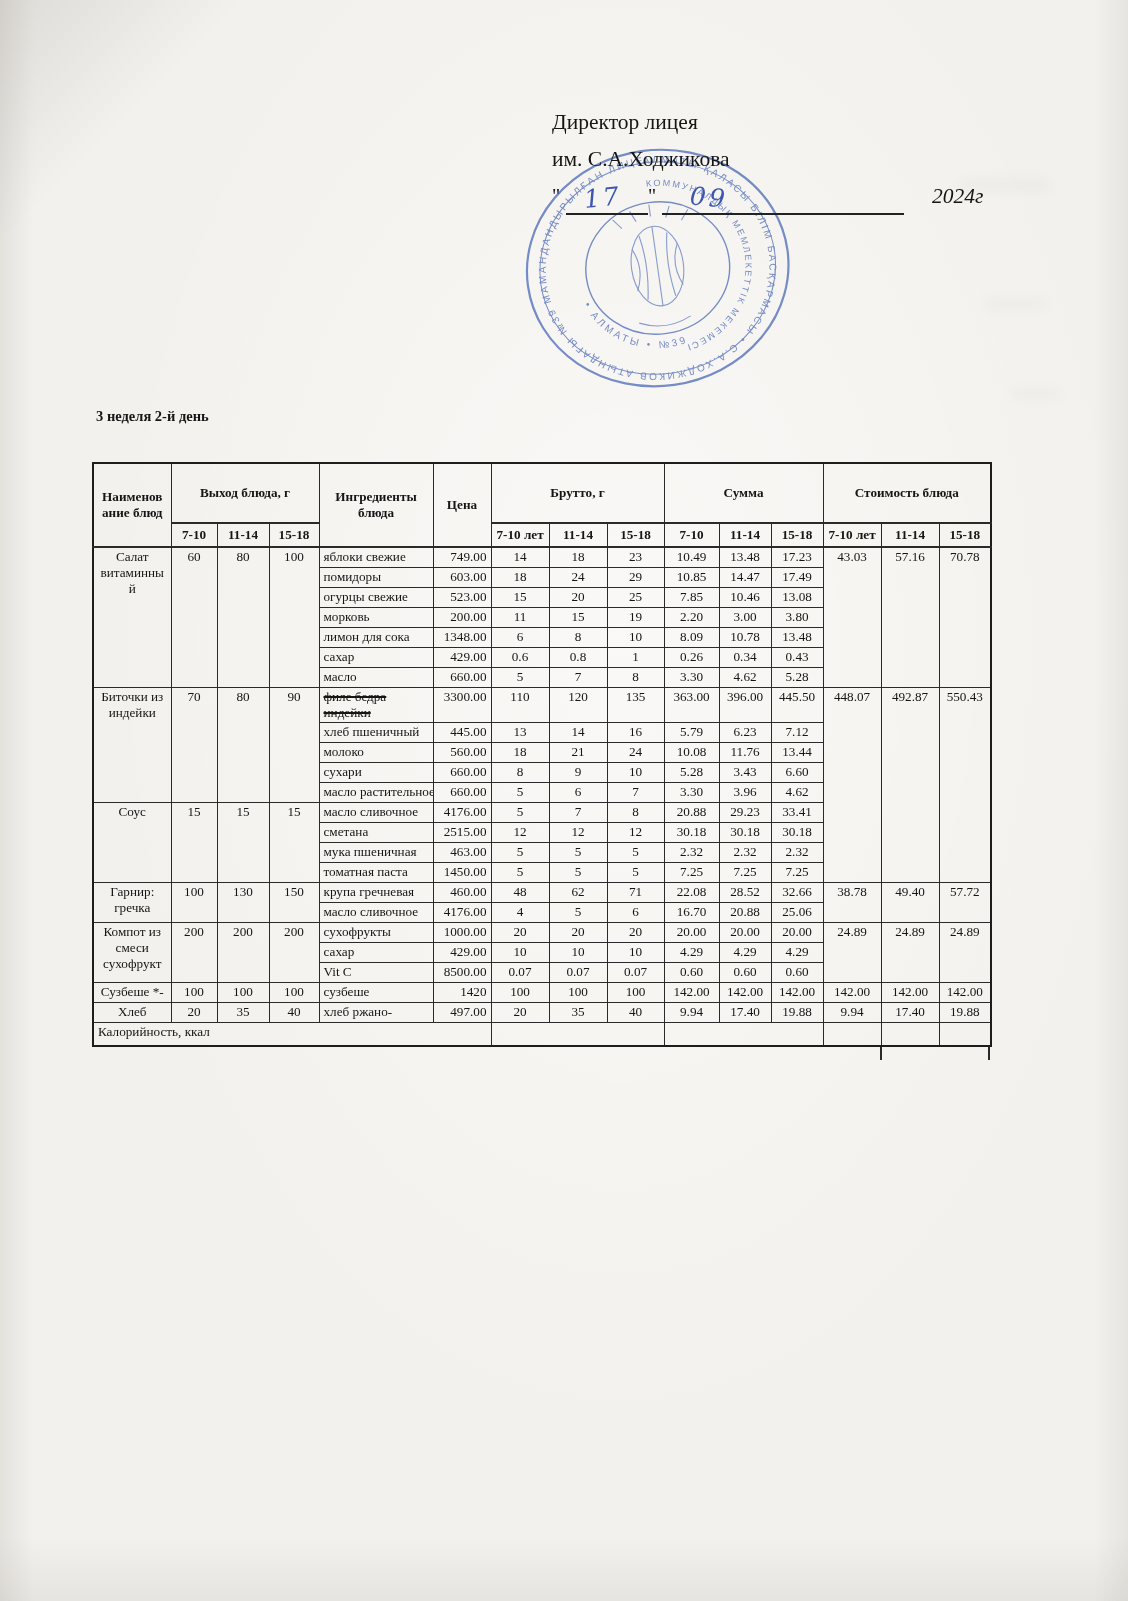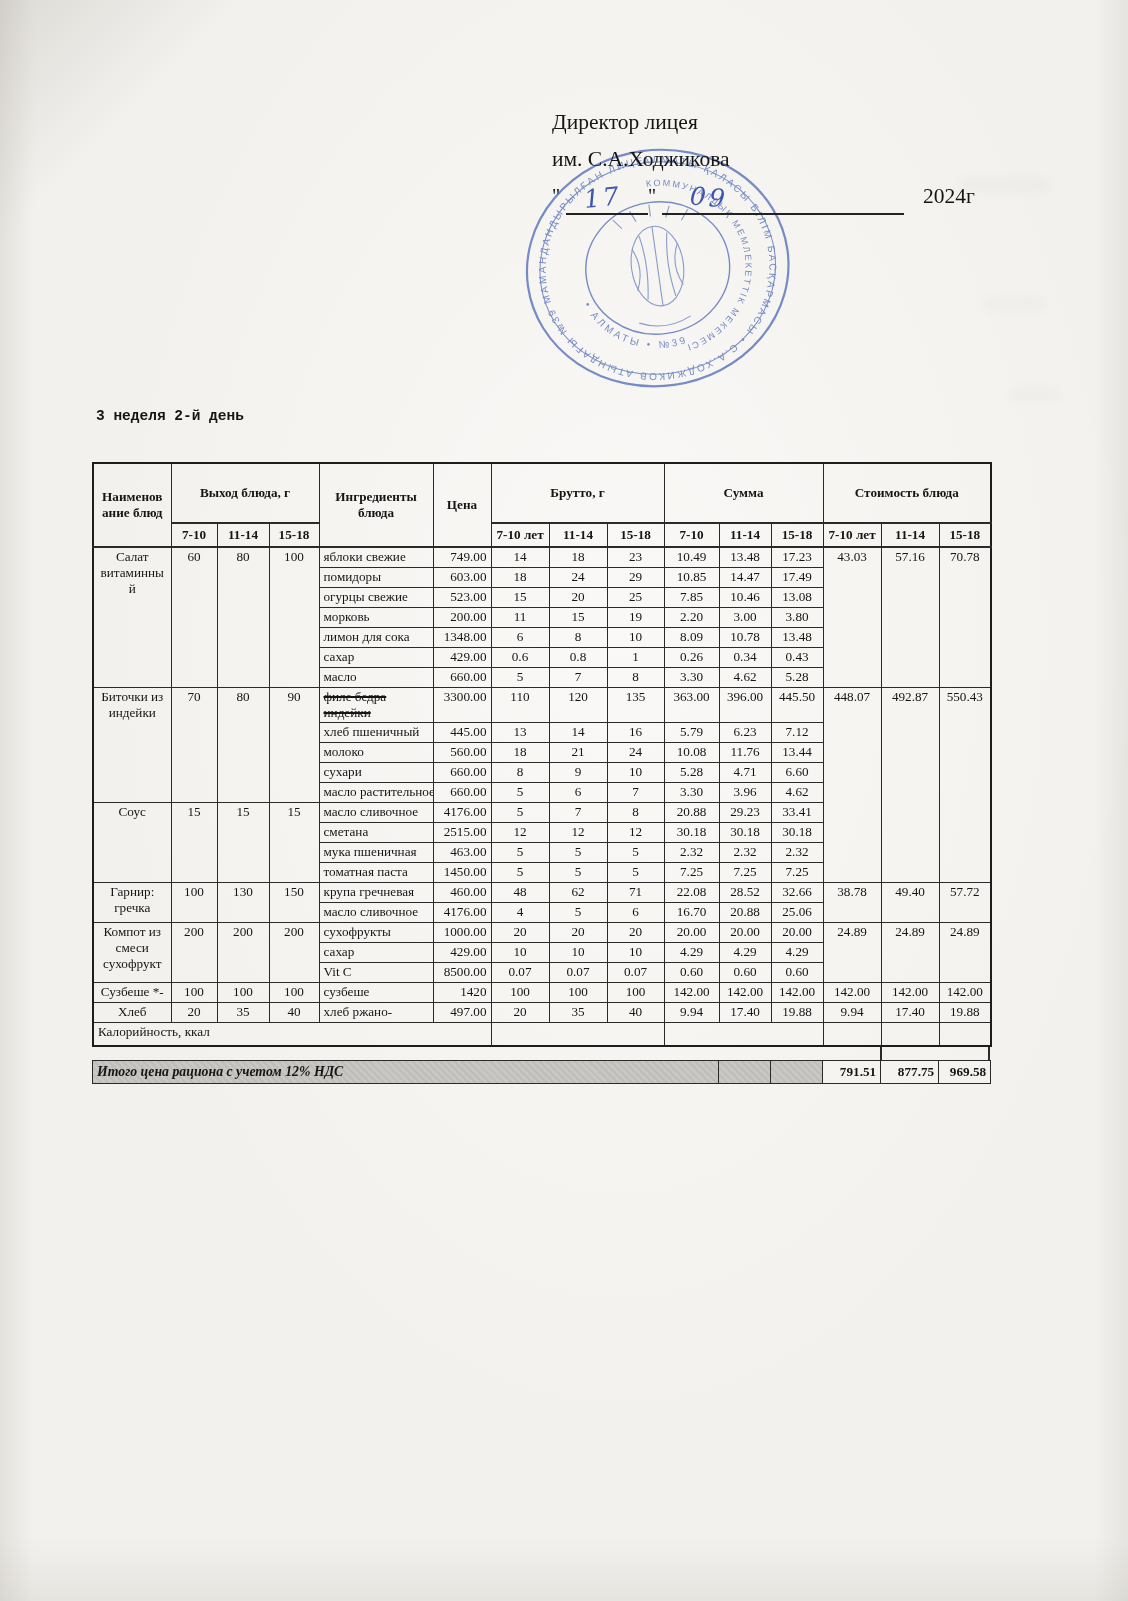--- a/index.html
+++ b/index.html
@@ -16,28 +16,28 @@
   }
   
   .letterhead{position:absolute;left:552px;top:104px;width:470px;font-size:21.5px;line-height:37px;}
   .sig-row,.date-row{position:relative;white-space:nowrap;}
   .uline{display:inline-block;border-bottom:2px solid #222;height:26px;vertical-align:bottom;position:relative;}
   .w150{width:150px;}  .w80{width:82px;}  .w245{width:242px;}
   .hand{position:absolute;left:18px;top:-8px;font-style:italic;color:#3c55b0;font-size:25px;
         font-family:"DejaVu Serif",serif;transform:rotate(-6deg);letter-spacing:3px;}
   .hand.m{transform:rotate(5deg);left:28px;}
   .q{display:inline-block;width:14px;font-size:20px;}
-  .year{margin-left:19px;}
+  .year{margin-left:28px;font-style:italic;}
   .sig-svg{position:absolute;left:42px;top:-46px;}
   
   .stamp{position:absolute;left:520px;top:144px;transform:rotate(-8deg);opacity:.82;mix-blend-mode:multiply;}
   
   .bleed{position:absolute;background:#8a8a8a;filter:blur(6px);opacity:.07;border-radius:4px;}
   
-  .week-title{position:absolute;left:96px;top:408px;font-size:14.5px;font-weight:bold;font-family:Liberation Mono, monospace;}
+  .week-title{position:absolute;left:96px;top:408px;font-size:14.5px;font-weight:bold;}
   .tablewrap{position:absolute;left:92px;top:462px;width:898px;}
   table{border-collapse:collapse;table-layout:fixed;width:898px;font-size:13.2px;}
   table.menu{border:2px solid #1d1d1d;}
   td,th{border:1px solid #2a2a2a;padding:1px 4px;vertical-align:top;overflow:hidden;}
   thead th{font-weight:bold;text-align:center;vertical-align:middle;height:20px;}
   thead tr.main th{height:56px;}
   thead tr.sub th{border-top:1px solid #2a2a2a;}
   thead th{border-bottom-width:2px;}
   tbody td{height:17px;line-height:16px;}
   tr.group-start td{border-top:1.8px solid #1d1d1d;}
@@ -262,21 +262,21 @@
             <td class="num">11.76</td>
             <td class="num">13.44</td>
           </tr>
           <tr>
             <td class="ingr">сухари</td>
             <td class="price">660.00</td>
             <td class="num">8</td>
             <td class="num">9</td>
             <td class="num">10</td>
             <td class="num">5.28</td>
-            <td class="num">4.71</td>
+            <td class="num">3.43</td>
             <td class="num">6.60</td>
           </tr>
           <tr>
             <td class="ingr">масло растительное</td>
             <td class="price">660.00</td>
             <td class="num">5</td>
             <td class="num">6</td>
             <td class="num">7</td>
             <td class="num">3.30</td>
             <td class="num">3.96</td>
@@ -454,24 +454,16 @@
           <col style="width:58px">
           <col style="width:57px">
         <col style="width:55px">
           <col style="width:52px">
           <col style="width:52px">
         <col style="width:58px">
           <col style="width:58px">
           <col style="width:52px">
       </colgroup>
       <tbody>
-        <tr>
-          <td colspan="10" class="gray tlabel">Итого цена рациона с учетом 12% НДС</td>
-          <td class="gray"></td>
-          <td class="gray"></td>
-          <td class="tval">791.51</td>
-          <td class="tval">877.75</td>
-          <td class="tval">969.58</td>
-        </tr>
       </tbody>
     </table>
   </div>
 </div>
 
 </body></html>

